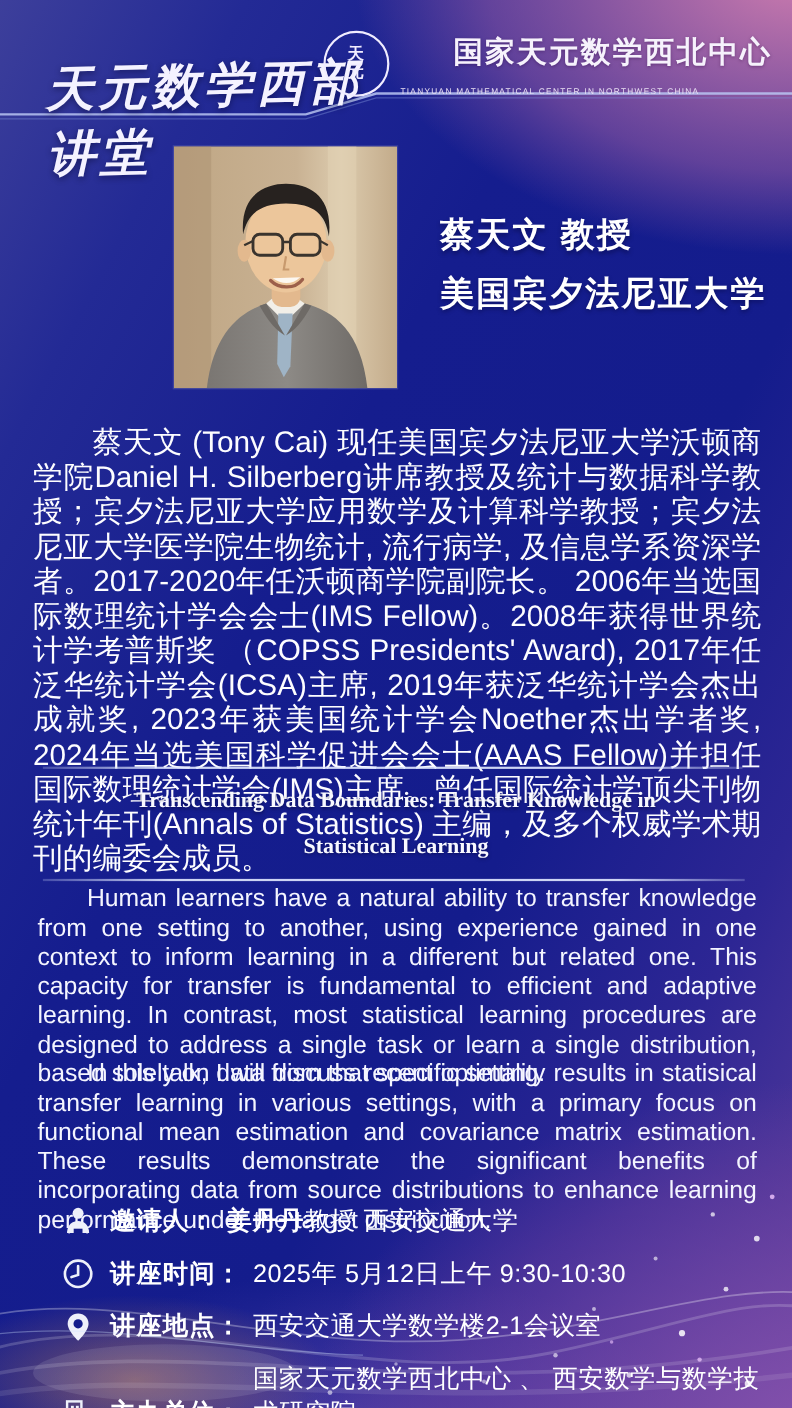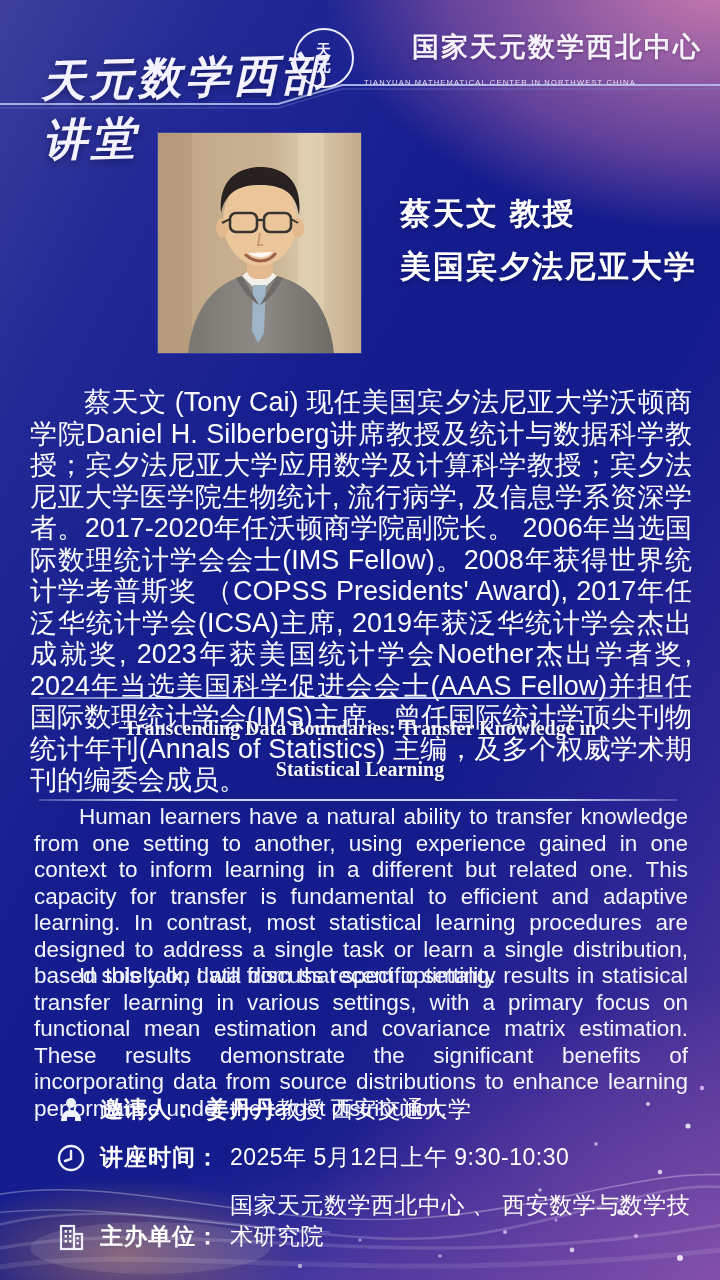--- a/index.html
+++ b/index.html
@@ -160,20 +160,30 @@
       <span class="info-icon">
         <svg viewBox="0 0 30 30" width="30" height="30">
           <circle cx="15" cy="15" r="12" fill="none" stroke="#eef0fa" stroke-width="2.4"></circle>
           <path d="M15 8 L15 16 L9 18" fill="none" stroke="#eef0fa" stroke-width="2.4" stroke-linecap="round"></path>
         </svg>
       </span>
       <span class="info-label">讲座时间：</span>
       <span class="info-val">2025年 5月12日上午 9:30-10:30</span>
     </div>
 
+    <div class="info-row">
+      <span class="info-icon">
+        <svg viewBox="0 0 30 30" width="30" height="30">
+          <path d="M15 3 C9.5 3 5.5 7 5.5 12.5 C5.5 19 15 28 15 28 C15 28 24.5 19 24.5 12.5 C24.5 7 20.5 3 15 3 Z" fill="#eef0fa"></path>
+          <circle cx="15" cy="12.5" r="4.2" fill="#141c8c"></circle>
+        </svg>
+      </span>
+      <span class="info-label">讲座地点：</span>
+      <span class="info-val">西安交通大学数学楼2-1会议室</span>
+    </div>
 
     <div class="info-row">
       <span class="info-icon">
         <svg viewBox="0 0 30 30" width="30" height="30">
           <rect x="5" y="4" width="13" height="23" fill="none" stroke="#eef0fa" stroke-width="2.2"></rect>
           <rect x="18" y="12" width="8" height="15" fill="none" stroke="#eef0fa" stroke-width="2.2"></rect>
           <rect x="8.5" y="8" width="2.6" height="2.6" fill="#eef0fa"></rect>
             <rect x="13" y="8" width="2.6" height="2.6" fill="#eef0fa"></rect>
           <rect x="8.5" y="13" width="2.6" height="2.6" fill="#eef0fa"></rect>
             <rect x="13" y="13" width="2.6" height="2.6" fill="#eef0fa"></rect>

